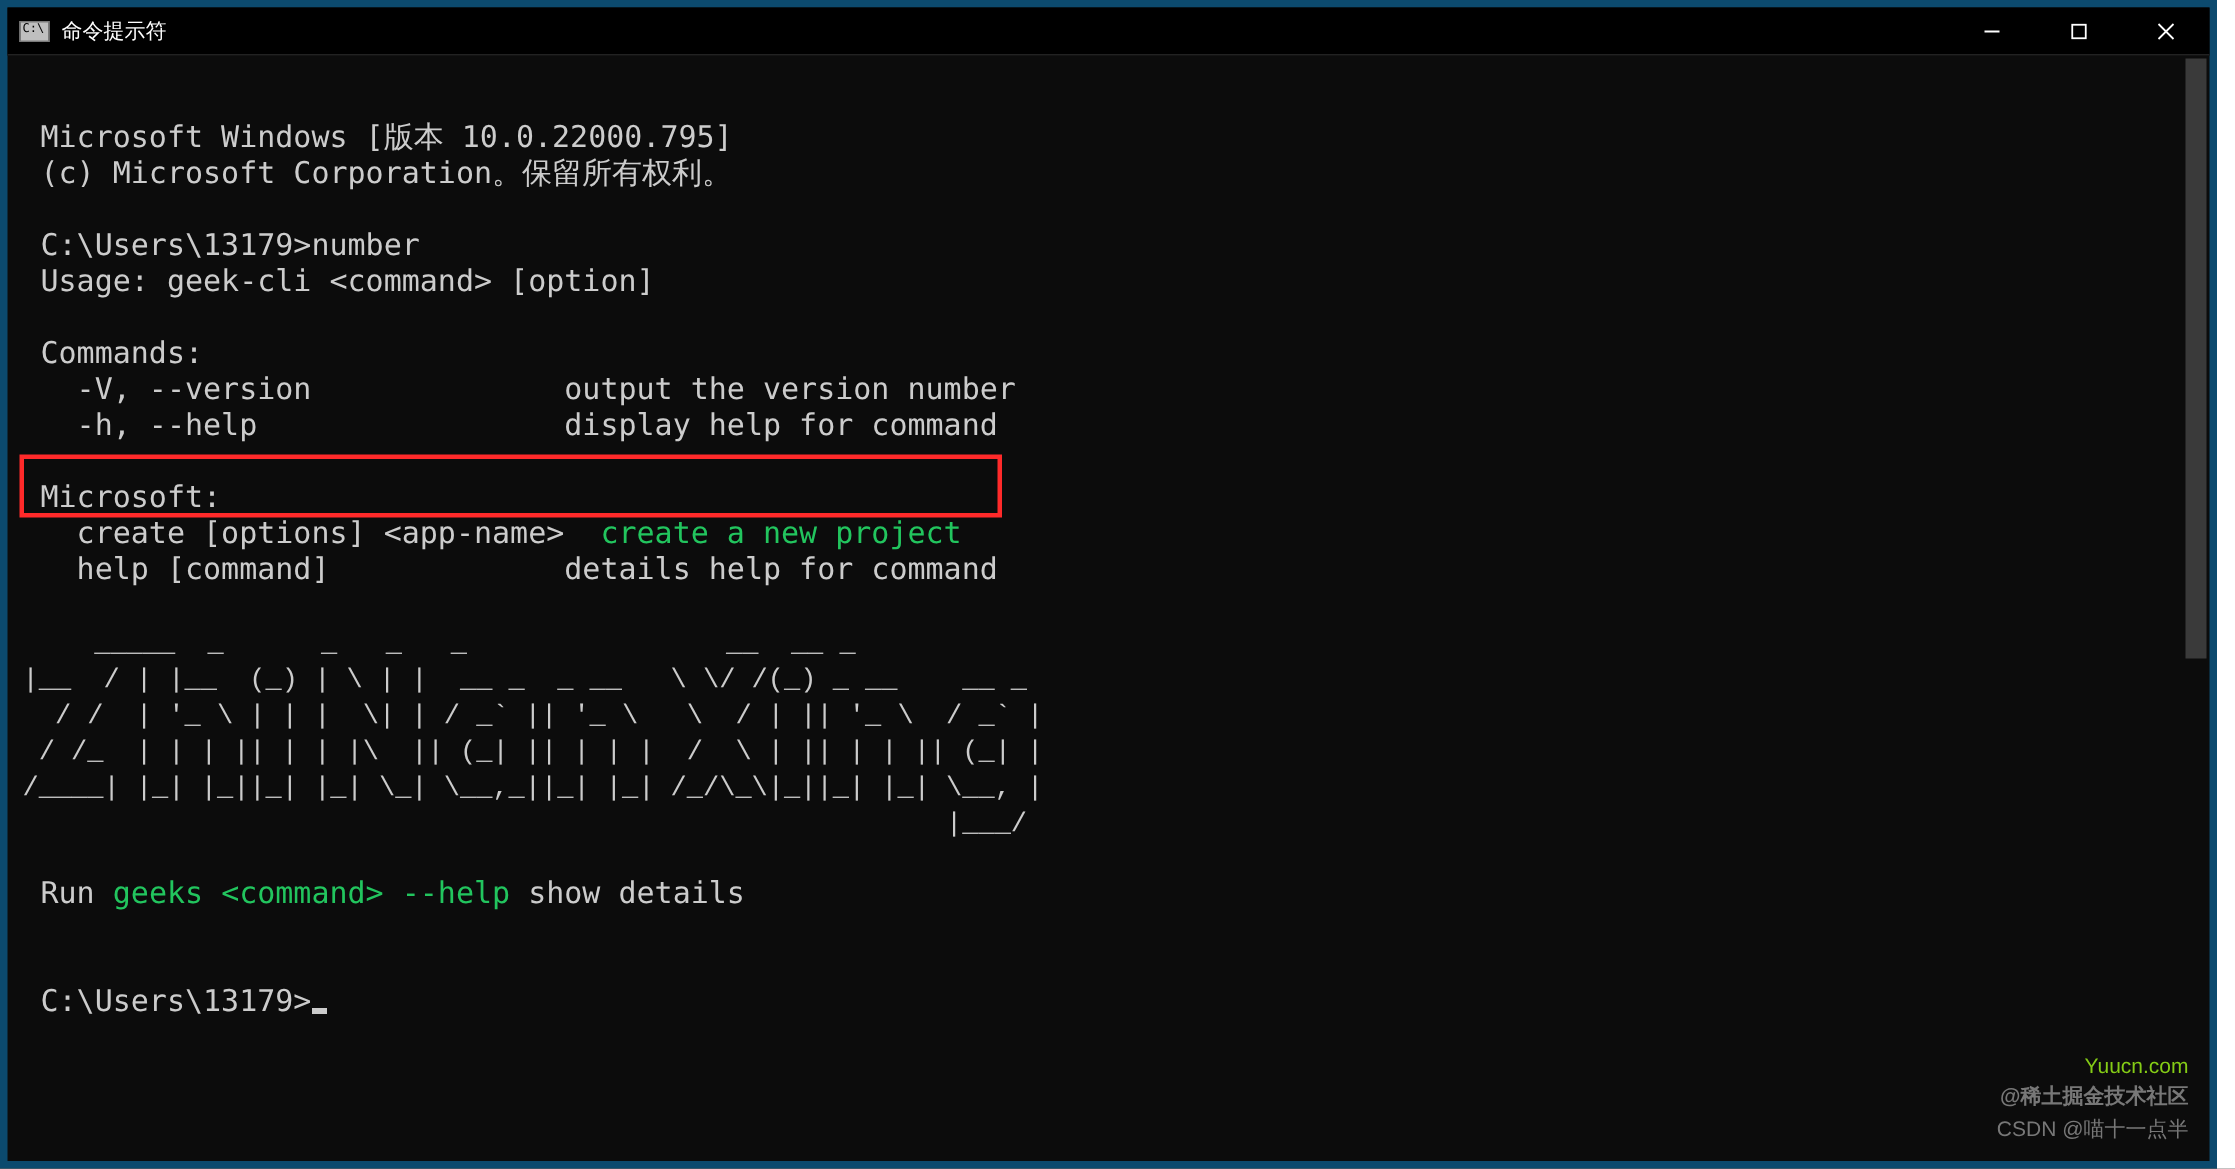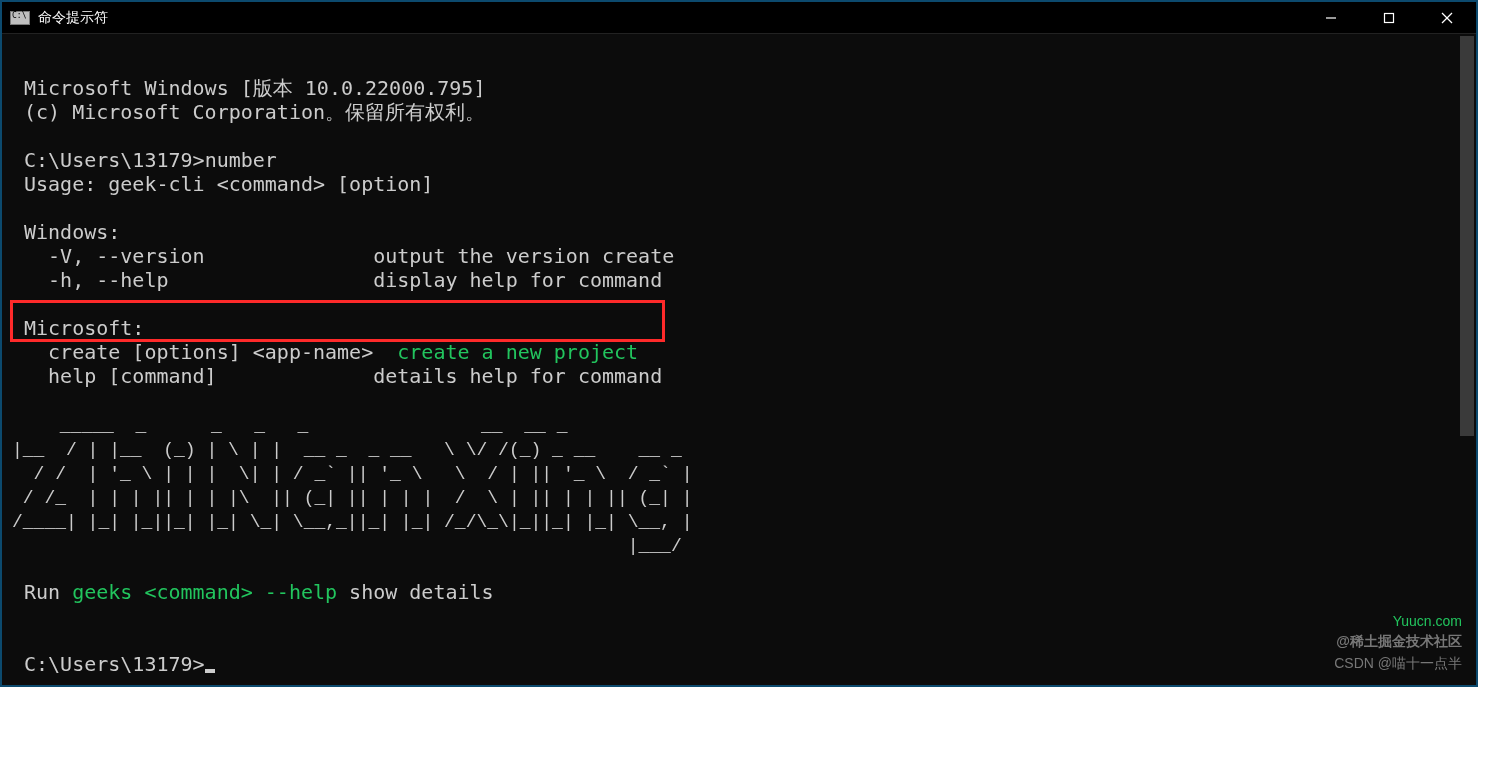--- a/index.html
+++ b/index.html
@@ -1,19 +1,19 @@
 <!DOCTYPE html>
 <html><head>
 <meta charset="utf-8">
 <style>
   * { margin: 0; padding: 0; box-sizing: border-box; }
   html, body { width: 1490px; height: 779px; overflow: hidden; background: #ffffff; }
   .window {
-    position: absolute; left: 0; top: 0; width: 1478px; height: 687px;
-    background: #0c0c0c; border: 2px solid #0c4a6e;
+    position: absolute; left: 0; top: 0; width: 1478px; height: 779px;
+    background: #0c0c0c; border: 5px solid #0c4a6e;
     font-family: Consolas, "NSimSun", "SimSun", monospace;
   }
   .titlebar {
     height: 32px; background: #000000; display: flex; align-items: center;
     border-bottom: 1px solid #222;
   }
   .titlebar .sys-icon {
     width: 20px; height: 14px; margin-left: 8px; margin-right: 8px;
     background: #bfbfbf; border: 1px solid #7a7a7a; position: relative;
   }
@@ -58,21 +58,21 @@
   .cursor {
     display: inline-block; width: 10px; height: 4px; background: #cccccc;
     vertical-align: -2px;
   }
   .watermark {
     position: absolute; bottom: 4px; font-size: 14px; color: #777;
     font-family: "Microsoft YaHei", sans-serif;
   }
   .watermark.juejin { right: 14px; bottom: 34px; font-weight: bold; }
   .watermark.csdn { right: 14px; bottom: 12px; }
-  .watermark.yuucn { right: 14px; bottom: 56px; color: #22c55e; font-size: 14px; font-family: Arial, sans-serif; }
+  .watermark.yuucn { right: 14px; bottom: 56px; color: #84cc16; font-size: 14px; font-family: Arial, sans-serif; }
 </style>
 </head>
 <body>
 
 <div class="window">
 
   <div class="titlebar">
     <div class="sys-icon"></div>
     <div class="title">命令提示符</div>
     <div class="win-controls">
@@ -97,22 +97,22 @@
 
   <div class="scrollbar"></div>
 
   <div class="terminal-body">
 <span class="line">Microsoft Windows [版本 10.0.22000.795]</span>
 <span class="line">(c) Microsoft Corporation。保留所有权利。</span>
 <span class="line"> </span>
 <span class="line"><span>C:\Users\13179&gt;</span><span>number</span></span>
 <span class="line">Usage: geek-cli &lt;command&gt; [option]</span>
 <span class="line"> </span>
-<span class="line">Windows:</span>
-<span class="line">  -V, --version              output the version create</span>
+<span class="line">Commands:</span>
+<span class="line">  -V, --version              output the version number</span>
 <span class="line">  -h, --help                 display help for command</span>
 <span class="line"> </span>
 <span class="line">Microsoft:</span>
 <span class="line"><span>  create [options] &lt;app-name&gt;  </span><span class="cyan">create a new project</span></span>
 <span class="line">  help [command]             details help for command</span>
 <span class="line"> </span>
 <span class="ascii-art"> _____  _      _   _   _                __  __ _             
 |__  / | |__  (_) | \ | |  __ _  _ __   \ \/ /(_) _ __    __ _ 
   / /  | '_ \ | | |  \| | / _` || '_ \   \  / | || '_ \  / _` |
  / /_  | | | || | | |\  || (_| || | | |  /  \ | || | | || (_| |

